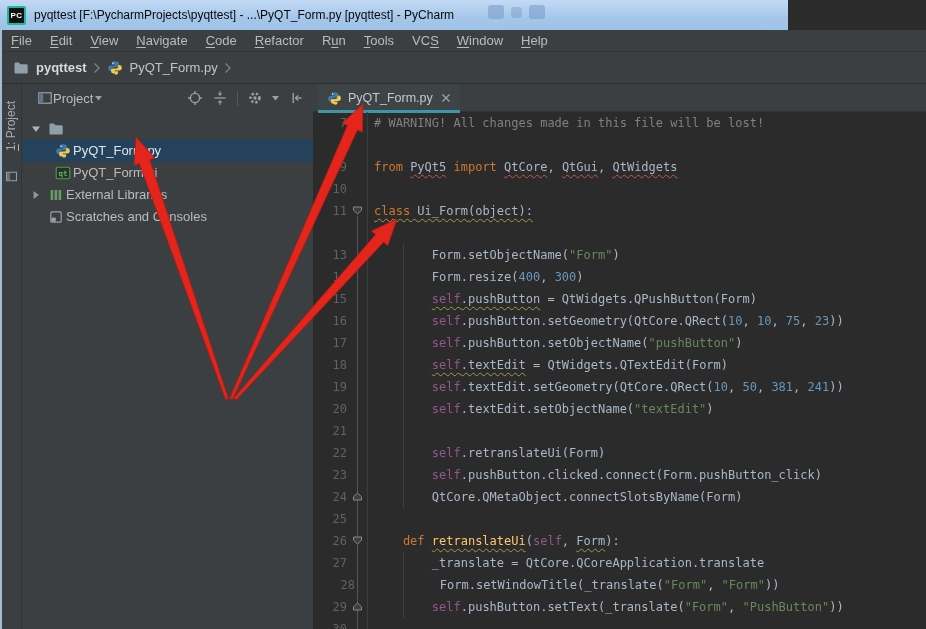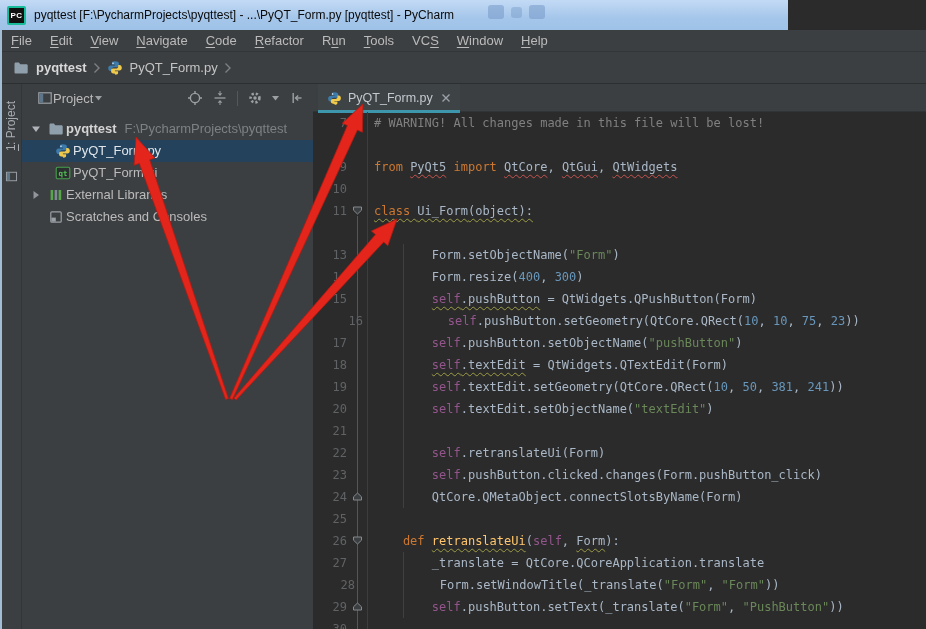--- a/index.html
+++ b/index.html
@@ -211,21 +211,20 @@
           <span class="t-arrow ic" style="left: 9px;">
             <svg viewBox="0 0 10 10">
               <path d="M1 2.5h8L5 8z" fill="#aeb4ba"></path>
             </svg>
           </span>
           <span class="t-ic ic" style="left: 26px;">
             <svg viewBox="0 0 16 16">
               <path d="M1.5 3.8c0-.7.5-1.3 1.2-1.3h3.2l1.4 1.7h6.2c.7 0 1.2.6 1.2 1.3v6.7c0 .7-.5 1.3-1.2 1.3H2.7c-.7 0-1.2-.6-1.2-1.3z" fill="#8fa0ac"></path>
             </svg>
           </span>
-          <span class="t-lbl bold" style="left: 44px;">pyqttest<span class="t-path">F:\PycharmProjects\pyqttest</span></span>
         </div>
         <div class="trow sel">
           <span class="t-ic ic" style="left: 33px;">
             <svg viewBox="0 0 16 16">
               <path d="M7.9 1.3c-2.4 0-3 .9-3 2v1.5h3.2v.6H3.4c-1.2 0-2.2 1-2.2 2.8s1 2.9 2.2 2.9h1.4V9.4c0-1.1.9-2.1 2.1-2.1h3.2c1 0 1.8-.8 1.8-1.8V3.3c0-1.1-1.6-2-4-2z" fill="#3c7bab"></path>
               <path d="M8.1 14.7c2.4 0 3-.9 3-2v-1.5H7.9v-.6h4.7c1.2 0 2.2-1 2.2-2.8S13.8 4.9 12.6 4.9h-1.4v1.6c0 1.1-.9 2.1-2.1 2.1H5.9c-1 0-1.8.8-1.8 1.8v1.4c0 1.1 1.6 2 4 2z" fill="#efc94c"></path>
               <circle cx="6" cy="3.2" r=".7" fill="#fff"></circle>
             </svg>
           </span>
           <span class="t-lbl" style="left: 51px;">PyQT_Form.py</span>
@@ -324,21 +323,21 @@
           <span class="ct" style="padding-left: 63.808px;"><span class="tk pl">Form.setObjectName(</span><span class="tk str">"Form"</span><span class="tk pl">)</span></span>
         </div>
         <div class="cl" style="top: 154px;">
           <span class="ln">14</span>
           <span class="ct" style="padding-left: 63.808px;"><span class="tk pl">Form.resize(</span><span class="tk num">400</span><span class="tk pl">, </span><span class="tk num">300</span><span class="tk pl">)</span></span>
         </div>
         <div class="cl" style="top: 176px;">
           <span class="ln">15</span>
           <span class="ct" style="padding-left: 63.808px;"><span class="tk self ww">self</span><span class="tk pl ww">.pushButton</span><span class="tk pl"> = QtWidgets.QPushButton(Form)</span></span>
         </div>
-        <div class="cl" style="top: 198px; margin-left: 16px;">
+        <div class="cl" style="top: 198px;">
           <span class="ln">16</span>
           <span class="ct" style="padding-left: 63.808px;"><span class="tk self">self</span><span class="tk pl">.pushButton.setGeometry(QtCore.QRect(</span><span class="tk num">10</span><span class="tk pl">, </span><span class="tk num">10</span><span class="tk pl">, </span><span class="tk num">75</span><span class="tk pl">, </span><span class="tk num">23</span><span class="tk pl">))</span></span>
         </div>
         <div class="cl" style="top: 220px;">
           <span class="ln">17</span>
           <span class="ct" style="padding-left: 63.808px;"><span class="tk self">self</span><span class="tk pl">.pushButton.setObjectName(</span><span class="tk str">"pushButton"</span><span class="tk pl">)</span></span>
         </div>
         <div class="cl" style="top: 242px;">
           <span class="ln">18</span>
           <span class="ct" style="padding-left: 63.808px;"><span class="tk self ww">self</span><span class="tk pl ww">.textEdit</span><span class="tk pl"> = QtWidgets.QTextEdit(Form)</span></span>
@@ -354,21 +353,21 @@
         <div class="cl" style="top: 308px;">
           <span class="ln">21</span>
           <span class="ct" style="padding-left: 6px;"></span>
         </div>
         <div class="cl" style="top: 330px;">
           <span class="ln">22</span>
           <span class="ct" style="padding-left: 63.808px;"><span class="tk self">self</span><span class="tk pl">.retranslateUi(Form)</span></span>
         </div>
         <div class="cl" style="top: 352px;">
           <span class="ln">23</span>
-          <span class="ct" style="padding-left: 63.808px;"><span class="tk self">self</span><span class="tk pl">.pushButton.clicked.changes(Form.pushButton_click)</span></span>
+          <span class="ct" style="padding-left: 63.808px;"><span class="tk self">self</span><span class="tk pl">.pushButton.clicked.connect(Form.pushButton_click)</span></span>
         </div>
         <div class="cl" style="top: 374px;">
           <span class="ln">24</span>
           <span class="fold ic">
             <svg viewBox="0 0 11 11">
               <path d="M1.5 9h8V5.8L5.5 2 1.5 5.8z" fill="#3c3f41" stroke="#868a8d"></path>
             </svg>
           </span>
           <span class="ct" style="padding-left: 63.808px;"><span class="tk pl">QtCore.QMetaObject.connectSlotsByName(Form)</span></span>
         </div>

